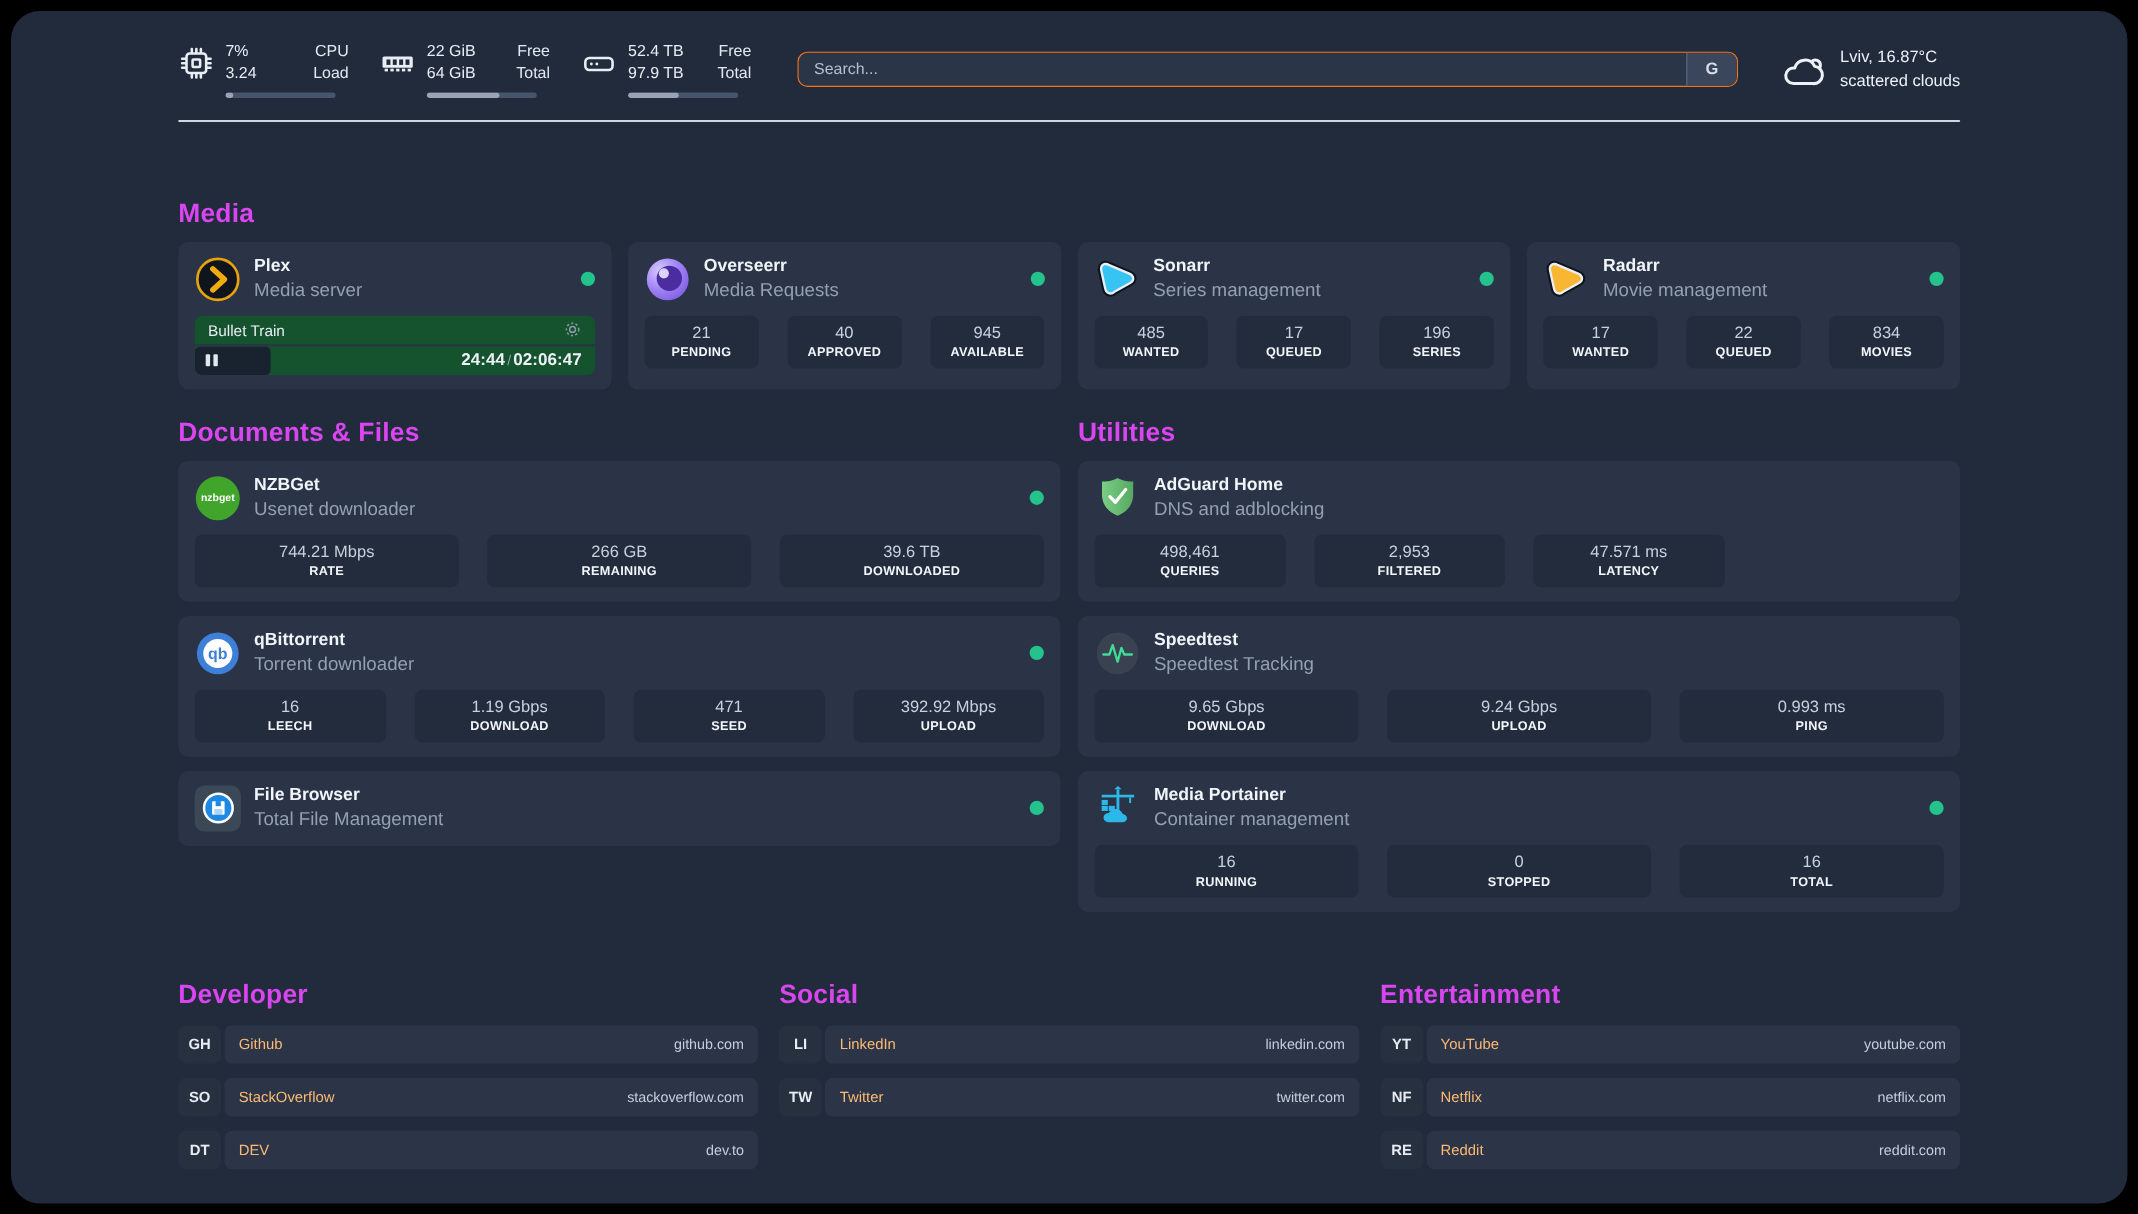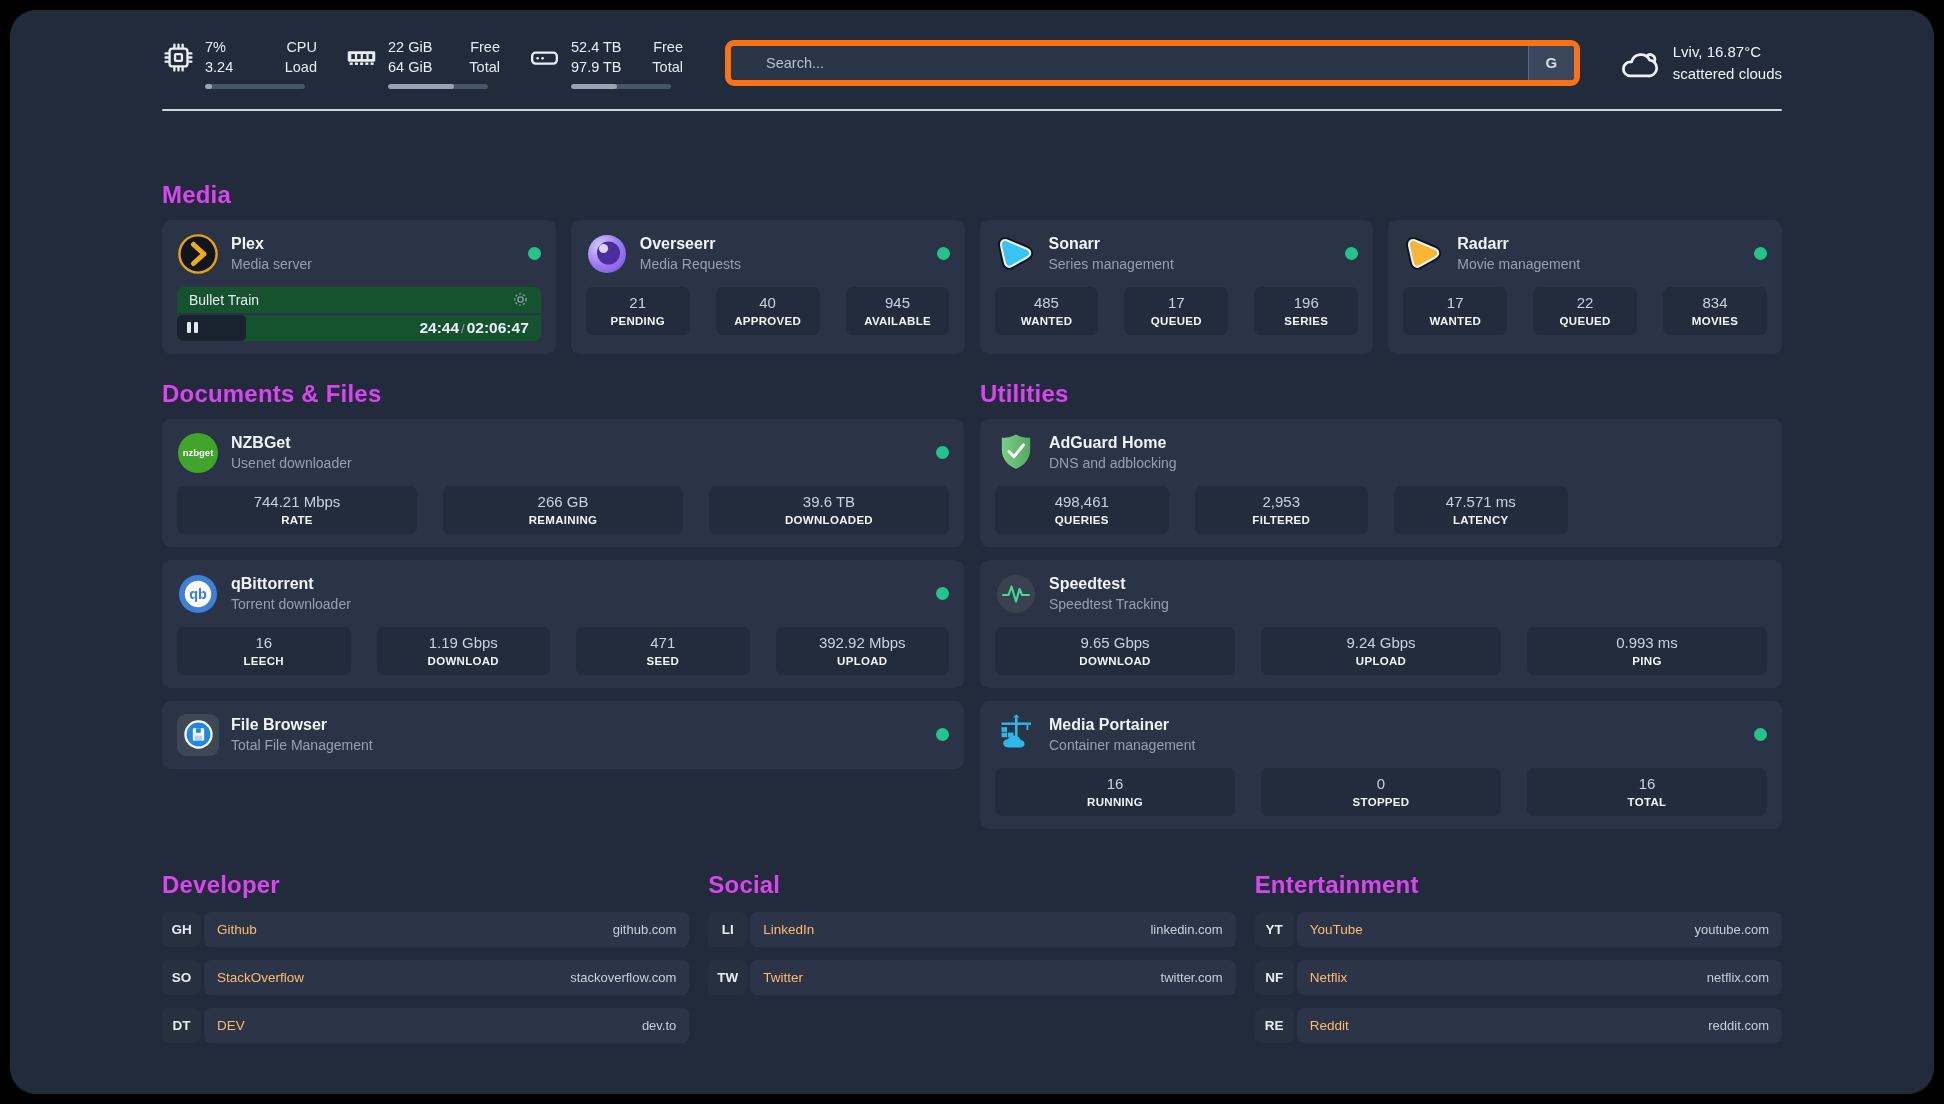--- a/index.html
+++ b/index.html
@@ -12,21 +12,21 @@
   .sys-stats { display: flex; gap: 28px; align-items: flex-start; }
   .sys-stat { display: flex; flex-direction: column; }
   .sys-top { display: flex; align-items: center; gap: 10px; }
   .sys-icon { width: 33px; height: 33px; color: #e9eef5; flex: 0 0 33px; }
   .sys-icon svg { width: 100%; height: 100%; }
   .sys-values { display: flex; flex-direction: column; font-size: 14.5px; color: #e9eef6; line-height: 1.4; min-width: 56px; }
   .sys-labels { display: flex; flex-direction: column; font-size: 14.5px; color: #e3e9f1; line-height: 1.4; text-align: right; min-width: 40px; margin-left: 6px; }
   .sys-bar { margin-left: 43px; margin-top: 6px; height: 5px; width: 100px; background: #46546c; border-radius: 3px; overflow: hidden; }
   .sys-bar-fill { height: 100%; background: #99a3b4; border-radius: 3px; }
 
-  .search-wrap { flex: 1; margin: 0 38px 0 42px; display: flex; height: 46px; border: 6px solid #f97316; border-radius: 9px; background: #2a3548; overflow: hidden; padding-left: 21px; }
+  .search-wrap { flex: 1; margin: 0 38px 0 42px; display: flex; height: 32px; border: 1px solid #f97316; border-radius: 9px; background: #2a3548; overflow: hidden; }
   .search-input { flex: 1; background: transparent; border: none; outline: none; color: #dfe5ee; padding: 0 14px; font-size: 14.5px; font-family: inherit; }
   .search-input::placeholder { color: #b6bfcd; }
   .search-btn { width: 46px; border: none; border-left: 1px solid #5d6980; background: #3a465b; color: #d6dde7; font-size: 15px; font-weight: bold; display: flex; align-items: center; justify-content: center; cursor: pointer; font-family: inherit; }
 
   .weather { display: flex; align-items: center; gap: 13px; }
   .weather-icon { width: 42px; height: 38px; color: #eef2f8; }
   .weather-icon svg { width: 100%; height: 100%; }
   .weather-text { font-size: 15px; color: #eef2f8; line-height: 1.45; }
 
   .divider { height: 2px; background: #dce3ec; opacity: .93; margin-top: 20px; border-radius: 1px; }
@@ -35,21 +35,21 @@
   .section-title { font-size: 24px; font-weight: bold; color: #d946ef; letter-spacing: .2px; }
   .media-title { margin-top: 70px; }
   .media-grid { display: grid; grid-template-columns: repeat(4, 1fr); gap: 15px; margin-top: 11px; }
 
   .card { background: #2a3446; border-radius: 9px; padding: 13px 15px; }
   .card-head { display: flex; align-items: center; gap: 12px; }
   .app-icon { width: 42px; height: 42px; flex: 0 0 42px; display: flex; align-items: center; justify-content: center; position: relative; }
   .app-icon svg { width: 100%; height: 100%; }
   .card-titles { display: flex; flex-direction: column; }
   .card-title { font-size: 16px; font-weight: bold; color: #f1f4f9; }
-  .card-subtitle { font-size: 14px; color: #94a0b1; margin-top: 3px; }
+  .card-subtitle { font-size: 17px; color: #94a0b1; margin-top: 3px; }
   .status-dot { width: 13px; height: 13px; border-radius: 50%; background: #23c38b; margin-left: auto; flex: 0 0 13px; }
 
   .stat-row { display: grid; gap: 26px; margin-top: 12px; }
   .cols-3 { grid-template-columns: repeat(3, 1fr); }
   .cols-4 { grid-template-columns: repeat(4, 1fr); }
   .stat-box { background: #222c3d; border-radius: 7px; text-align: center; padding: 7px 4px 8px; }
   .stat-value { font-size: 15px; color: #c9d1dd; }
   .stat-label { font-size: 11.5px; font-weight: bold; color: #f3f6fa; margin-top: 4px; letter-spacing: .3px; }
 
   
@@ -70,21 +70,21 @@
   .col-stack { display: flex; flex-direction: column; gap: 13px; margin-top: 11px; }
 
   
   .round-badge { width: 40px; height: 40px; border-radius: 50%; display: flex; align-items: center; justify-content: center; }
   .nzb-badge { background: #41a52c; }
   .nzb-badge span { color: #fff; font-size: 9.5px; font-weight: bold; }
   .fb-tile { width: 42px; height: 42px; border-radius: 9px; background: #3c4856; display: flex; align-items: center; justify-content: center; }
   .fb-tile svg { width: 31px; height: 31px; }
 
   
-  .links-grid { display: grid; grid-template-columns: 1fr 1fr 1fr; gap: 19px; margin-top: 42px; align-items: start; }
+  .links-grid { display: grid; grid-template-columns: 1fr 1fr 1fr; gap: 19px; margin-top: 62px; align-items: start; }
   .bookmark-list { display: flex; flex-direction: column; gap: 13px; margin-top: 13px; }
   .bookmark { display: flex; gap: 3px; height: 35px; cursor: pointer; }
   .bm-abbr { width: 39px; background: #26303f; border-radius: 7px; display: flex; align-items: center; justify-content: center; font-size: 13.5px; font-weight: bold; color: #e7ecf3; flex: 0 0 39px; }
   .bm-body { flex: 1; background: #2b3547; border-radius: 7px; display: flex; align-items: center; padding: 0 13px; }
   .bm-name { font-size: 13.5px; color: #fdba74; }
   .bm-url { margin-left: auto; font-size: 13px; color: #c6cedb; }
 </style>
 </head>
 <body>
 

